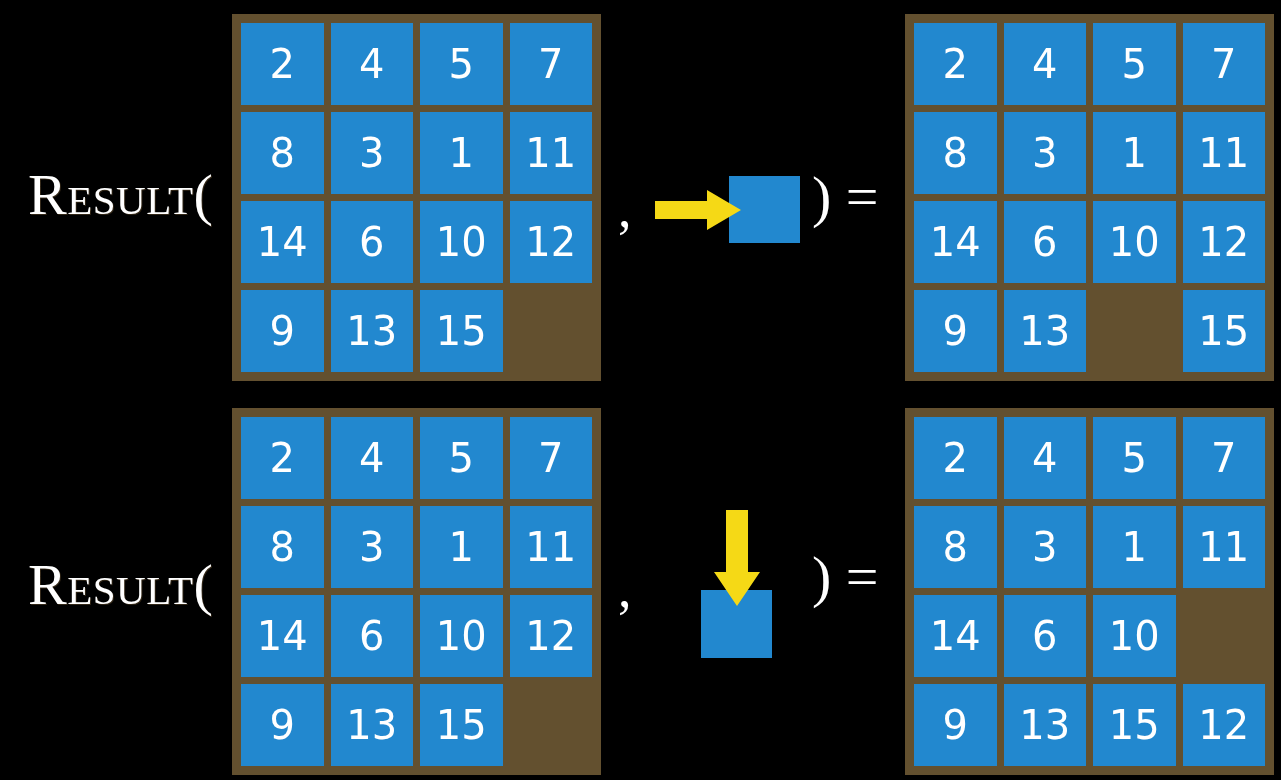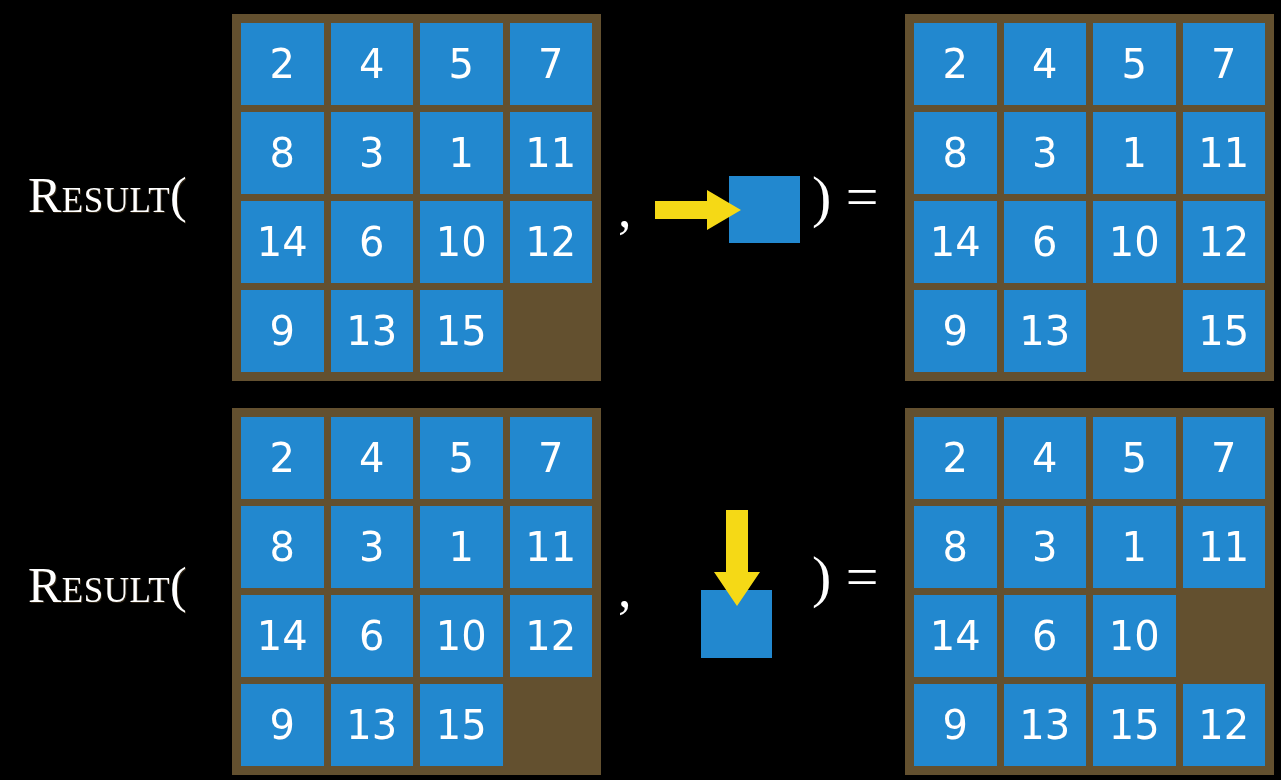--- a/index.html
+++ b/index.html
@@ -27,21 +27,21 @@
   .eq-row.row-bottom { top: 390px; }
 
   
   .result-label {
     position: absolute;
     left: 28px;
     top: 50%;
     transform: translateY(-50%);
     color: #ffffff;
     font-family: "Liberation Serif", serif;
-    font-size: 50px;
+    font-size: 58px;
     font-variant: small-caps;
     letter-spacing: 0.5px;
     line-height: 1;
     white-space: nowrap;
     text-shadow: 1px 1px 0 rgba(90,70,40,0.55);
     user-select: none;
   }
 
   
   .board {

